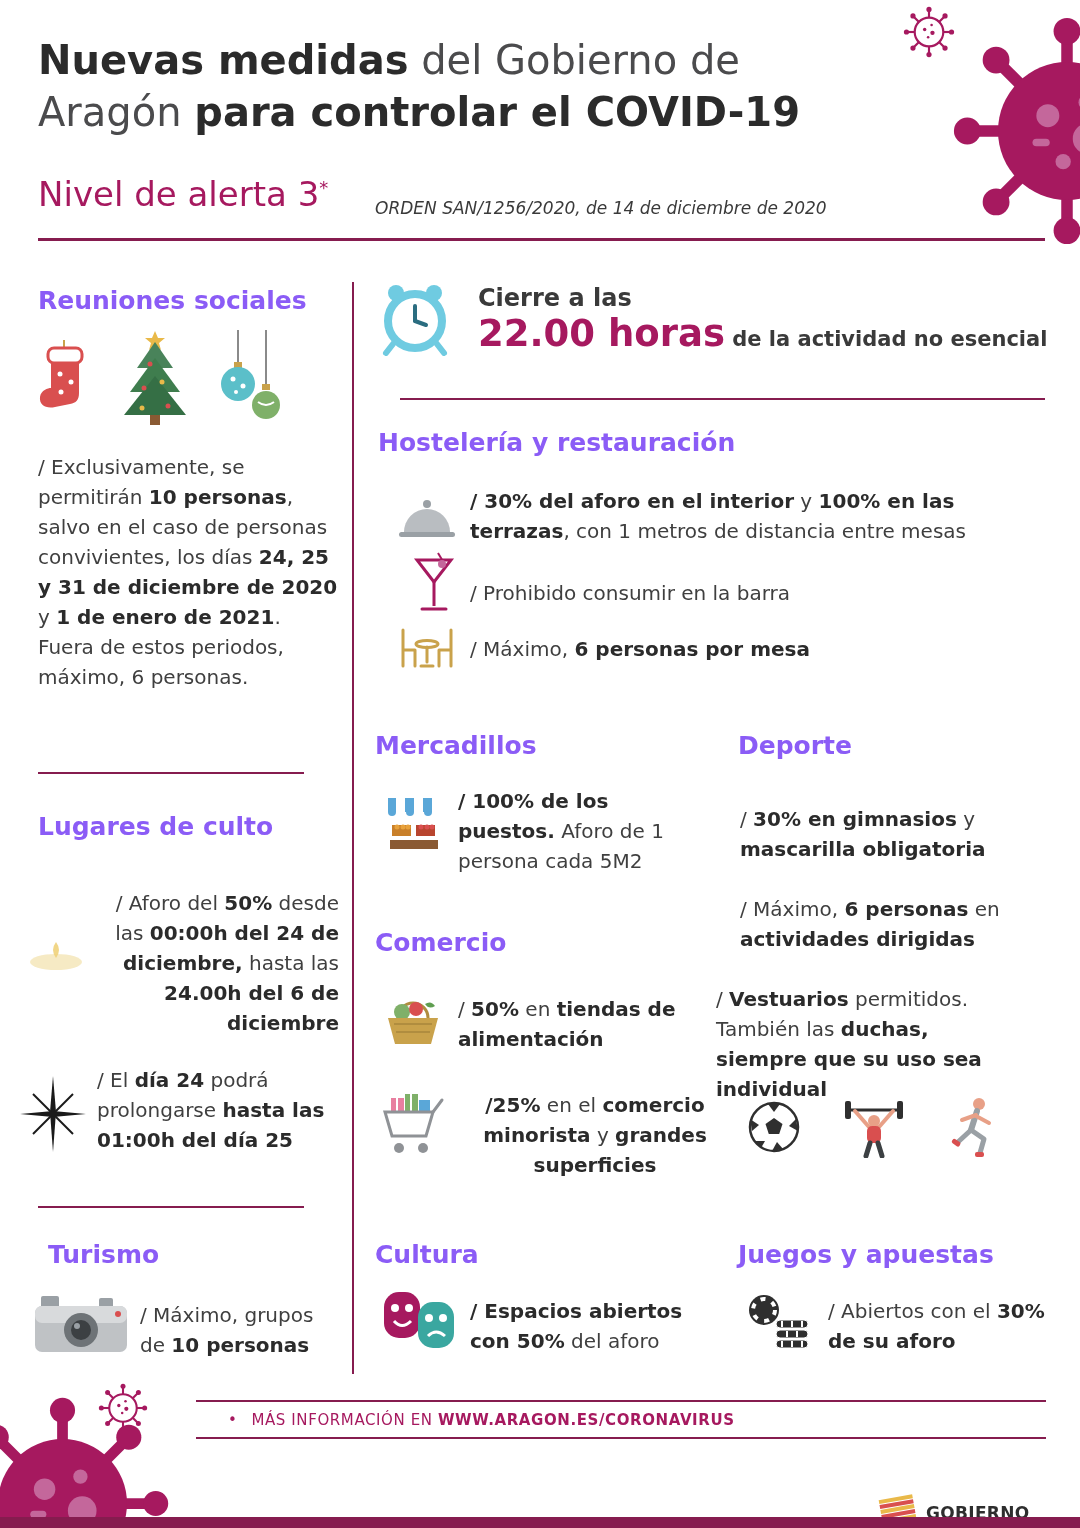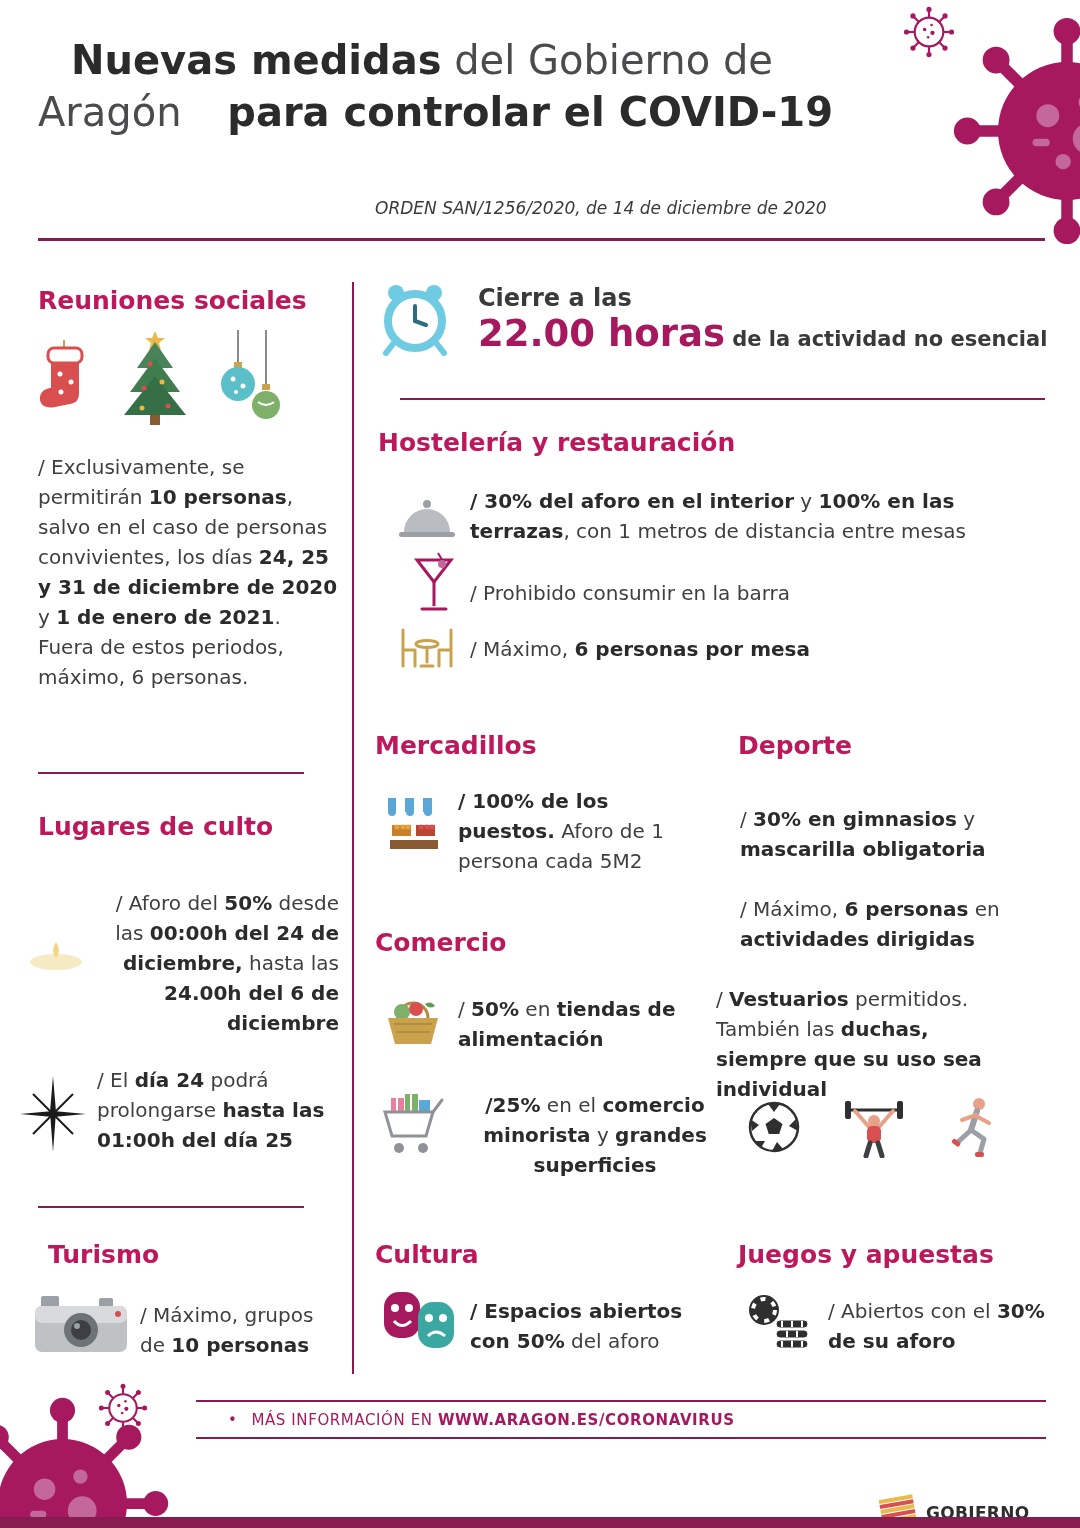--- a/index.html
+++ b/index.html
@@ -2,26 +2,26 @@
 <html><head>
 <meta charset="utf-8">
 <style>
   html,body{margin:0;padding:0;background:#e9e9e9;}
   .page{position:relative;width:1080px;height:1528px;background:#ffffff;overflow:hidden;
         font-family:"DejaVu Sans","Liberation Sans",sans-serif;color:#3f3f3f;margin:0 auto;}
   h1,h2,p,div{margin:0;padding:0;}
   .accent{color:#a6195f;}
   .b{font-weight:bold;color:#2b2b2b;}
   .rule{position:absolute;background:#861c4f;}
-  .sec-title{position:absolute;font-size:25px;font-weight:bold;color:#be185d;}
+  .sec-title{position:absolute;font-size:25px;font-weight:bold;color:#8b5cf6;}
   .body-text{position:absolute;font-size:20px;line-height:30px;color:#3f3f3f;}
 
   #page-title{position:absolute;left:38px;top:34px;width:850px;font-size:40px;line-height:52px;
       font-weight:normal;color:#4b4b4d;}
-  #page-title .accent{font-weight:bold;margin-left:33px;}
+  #page-title .accent{font-weight:bold;}
   #alert-level{position:absolute;left:38px;top:174px;font-size:34px;color:#a6195f;}
   #alert-level sup{font-size:18px;}
   #order-ref{position:absolute;left:375px;top:198px;font-style:italic;font-size:17px;color:#3a3a3a;}
   #rule-header{left:38px;top:238px;width:1007px;height:3px;}
 
   #t-reuniones{left:38px;top:286px;}
   #icons-xmas{position:absolute;left:36px;top:330px;display:flex;gap:24px;align-items:flex-end;}
   #p-reuniones{left:38px;top:452px;width:300px;}
   #div1{left:38px;top:772px;width:266px;height:2px;}
   #t-culto{left:38px;top:812px;}
@@ -164,20 +164,23 @@
       <use href="#virusF"></use>
     </svg>
   <svg id="virus-bl-small" width="50" height="50" viewBox="0 0 120 120">
       <use href="#virusO"></use>
     </svg>
   <svg id="virus-bl-big" width="215" height="215" viewBox="0 0 120 120">
       <use href="#virusF"></use>
     </svg>
 
   <h1 id="page-title"><span class="b accent">Nuevas medidas</span><span> del Gobierno de</span><br><span>Aragón </span><span class="b accent">para controlar el COVID-19</span></h1>
+  <div id="alert-level">
+    <span>Nivel de alerta 3</span><sup>*</sup>
+  </div>
   <p id="order-ref">ORDEN SAN/1256/2020, de 14 de diciembre de 2020</p>
   <div class="rule" id="rule-header"></div>
 
   <h2 class="sec-title" id="t-reuniones">Reuniones sociales</h2>
 
   <div id="icons-xmas">
     <svg width="58" height="86" viewBox="0 0 58 86">
       <line x1="28" y1="0" x2="28" y2="8" stroke="#c9a24b" stroke-width="2"></line>
       <rect x="12" y="8" width="34" height="15" rx="6" fill="#ffffff" stroke="#d94f4f" stroke-width="3"></rect>
       <path d="M15 23 h28 v30 c0 7 -3 10 -9 11 l-15 3 c-9 2 -16 -2 -15 -10 c1 -7 8 -9 11 -9 z" fill="#d94f4f"></path>

